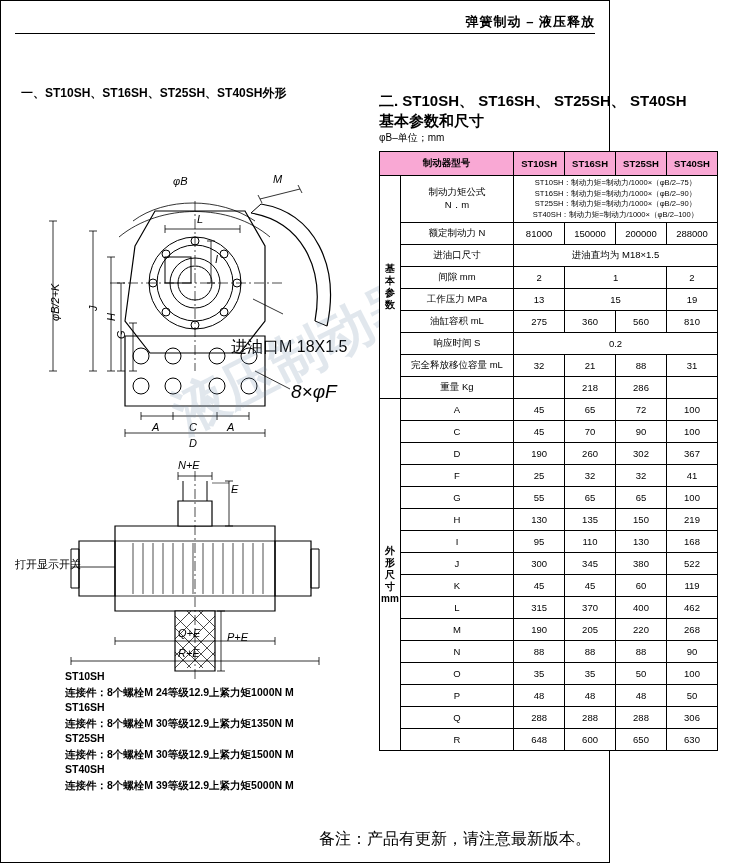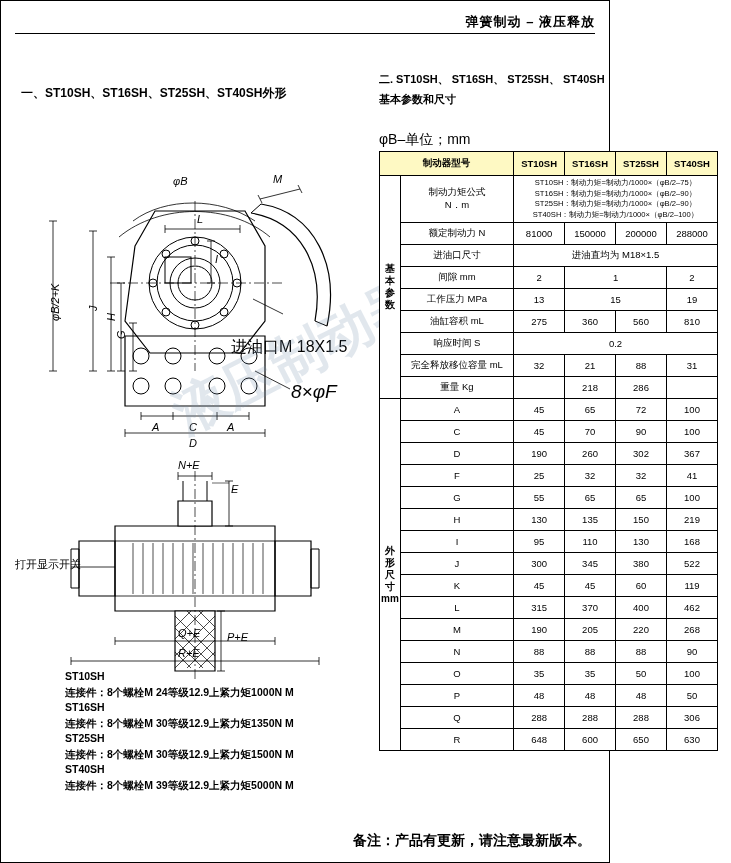--- a/index.html
+++ b/index.html
@@ -21,63 +21,63 @@
     font-size:13px;font-weight:bold;letter-spacing:1px;
   }
   .hdr-rule{
     position:absolute;left:14px;right:14px;top:32px;height:1px;background:#000;
   }
   .sec1-title{
     position:absolute;left:20px;top:48px;
     font-size:12px;font-weight:bold;margin-top:36px;
   }
   .sec2-title{
-    position:absolute;left:378px;top:68px;
-    font-size:11px;font-weight:bold;line-height:20px;width:340px;
+    position:absolute;left:378px;top:90px;
+    font-size:15px;font-weight:bold;line-height:20px;width:340px;
   }
   .unit-note{
-    position:absolute;left:378px;top:130px;font-size:14px;
+    position:absolute;left:378px;top:130px;font-size:10px;
   }
 
   
   .draw{
     position:absolute;left:14px;top:70px;width:352px;height:770px;
   }
   .draw svg{position:absolute;left:0;top:0;}
   .lbl{position:absolute;font-size:11px;white-space:nowrap;}
   .lbl-i{font-style:italic;}
   .vert{
     transform:rotate(-90deg);transform-origin:left top;
   }
 
   .notes{
     position:absolute;left:64px;top:600px;
     font-size:10.5px;line-height:15.5px;font-weight:bold;
   }
   .footnote{
-    position:absolute;right:18px;bottom:12px;font-size:14px;font-weight:bold;
+    position:absolute;right:18px;bottom:12px;font-size:16px;font-weight:normal;
   }
 
   
   table.spec{
     position:absolute;left:378px;top:150px;
     border-collapse:collapse;
     font-size:9.5px;
     width:339px;
   }
   table.spec td{
     border:1px solid #000;
     text-align:center;
     vertical-align:middle;
     padding:2px 1px;
     height:17px;
     background:#fff;
   }
   table.spec td.head{
-    background:#fef9c3;font-weight:bold;height:19px;
+    background:#f9a8d4;font-weight:bold;height:19px;
   }
   td.side{
     width:16px;background:#e8e8e8;font-weight:bold;font-size:10px;
     line-height:12px;
   }
   td.name{width:118px;text-align:center;font-size:9.5px;}
   td.val{width:49px;}
   td.formula{
     text-align:left;padding-left:5px;font-size:7.6px;line-height:10.5px;
   }

